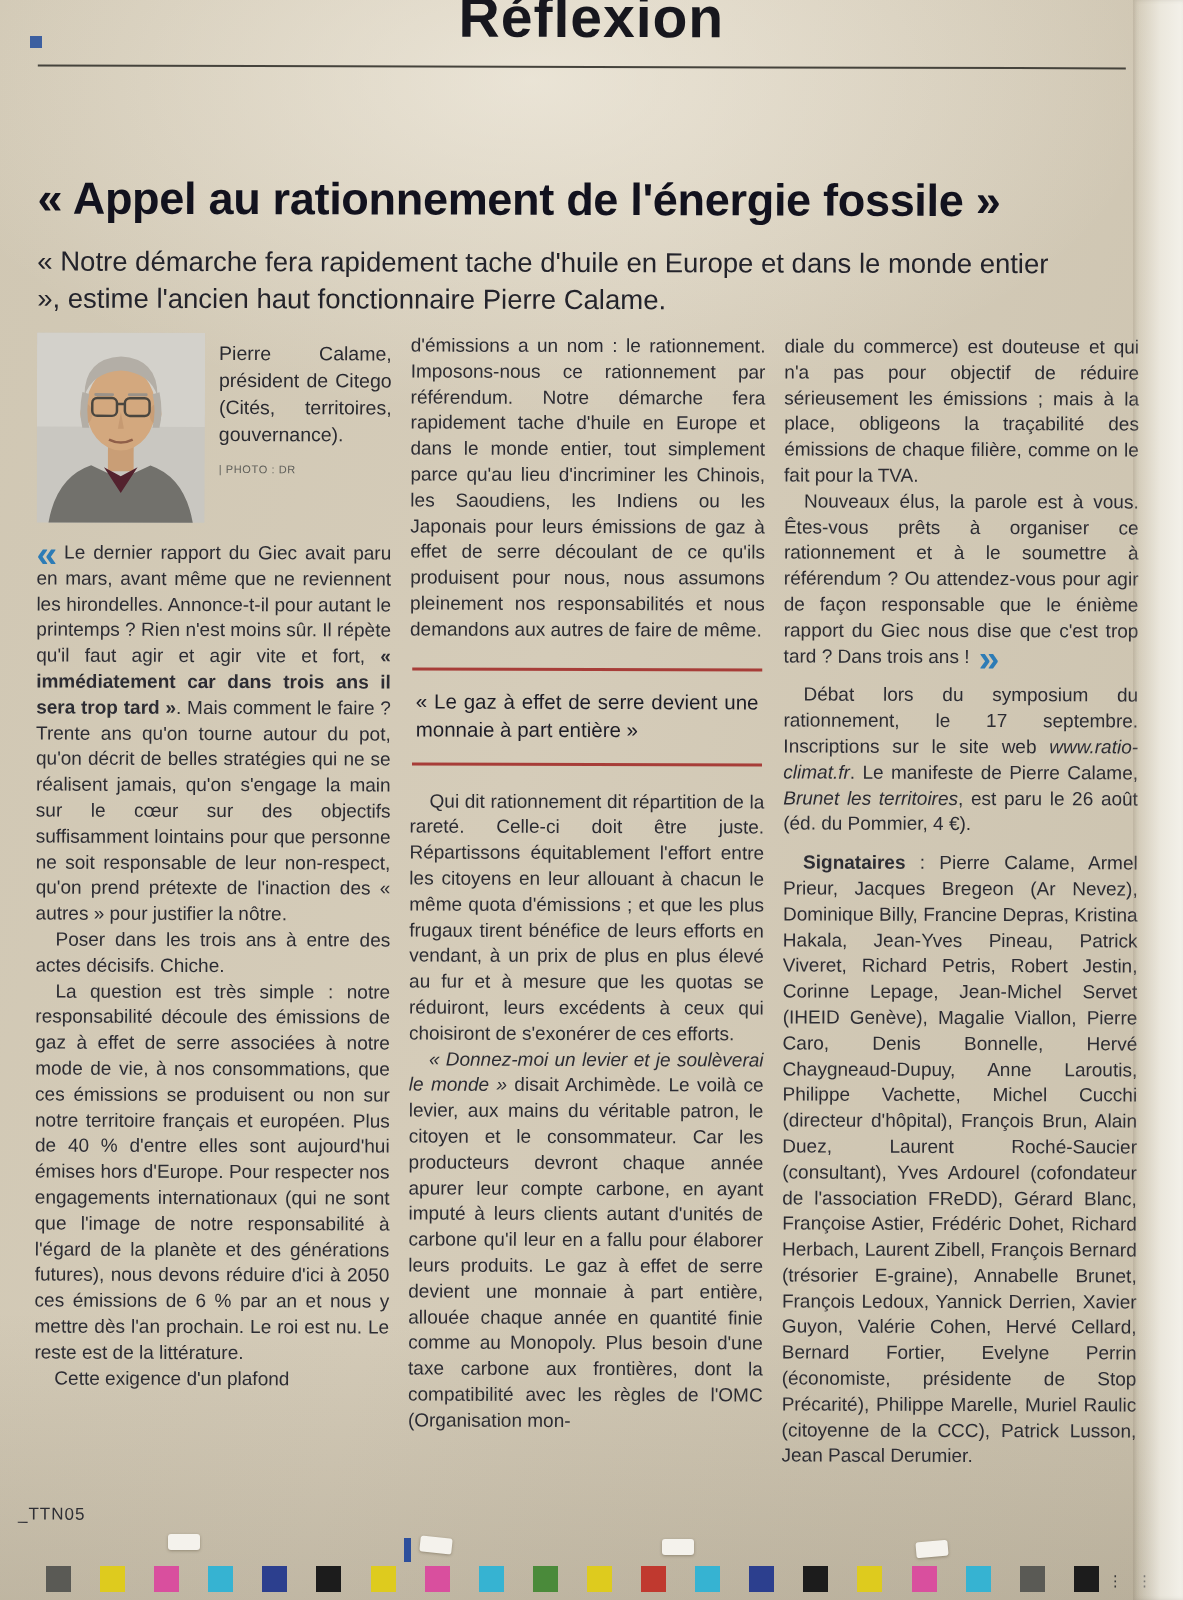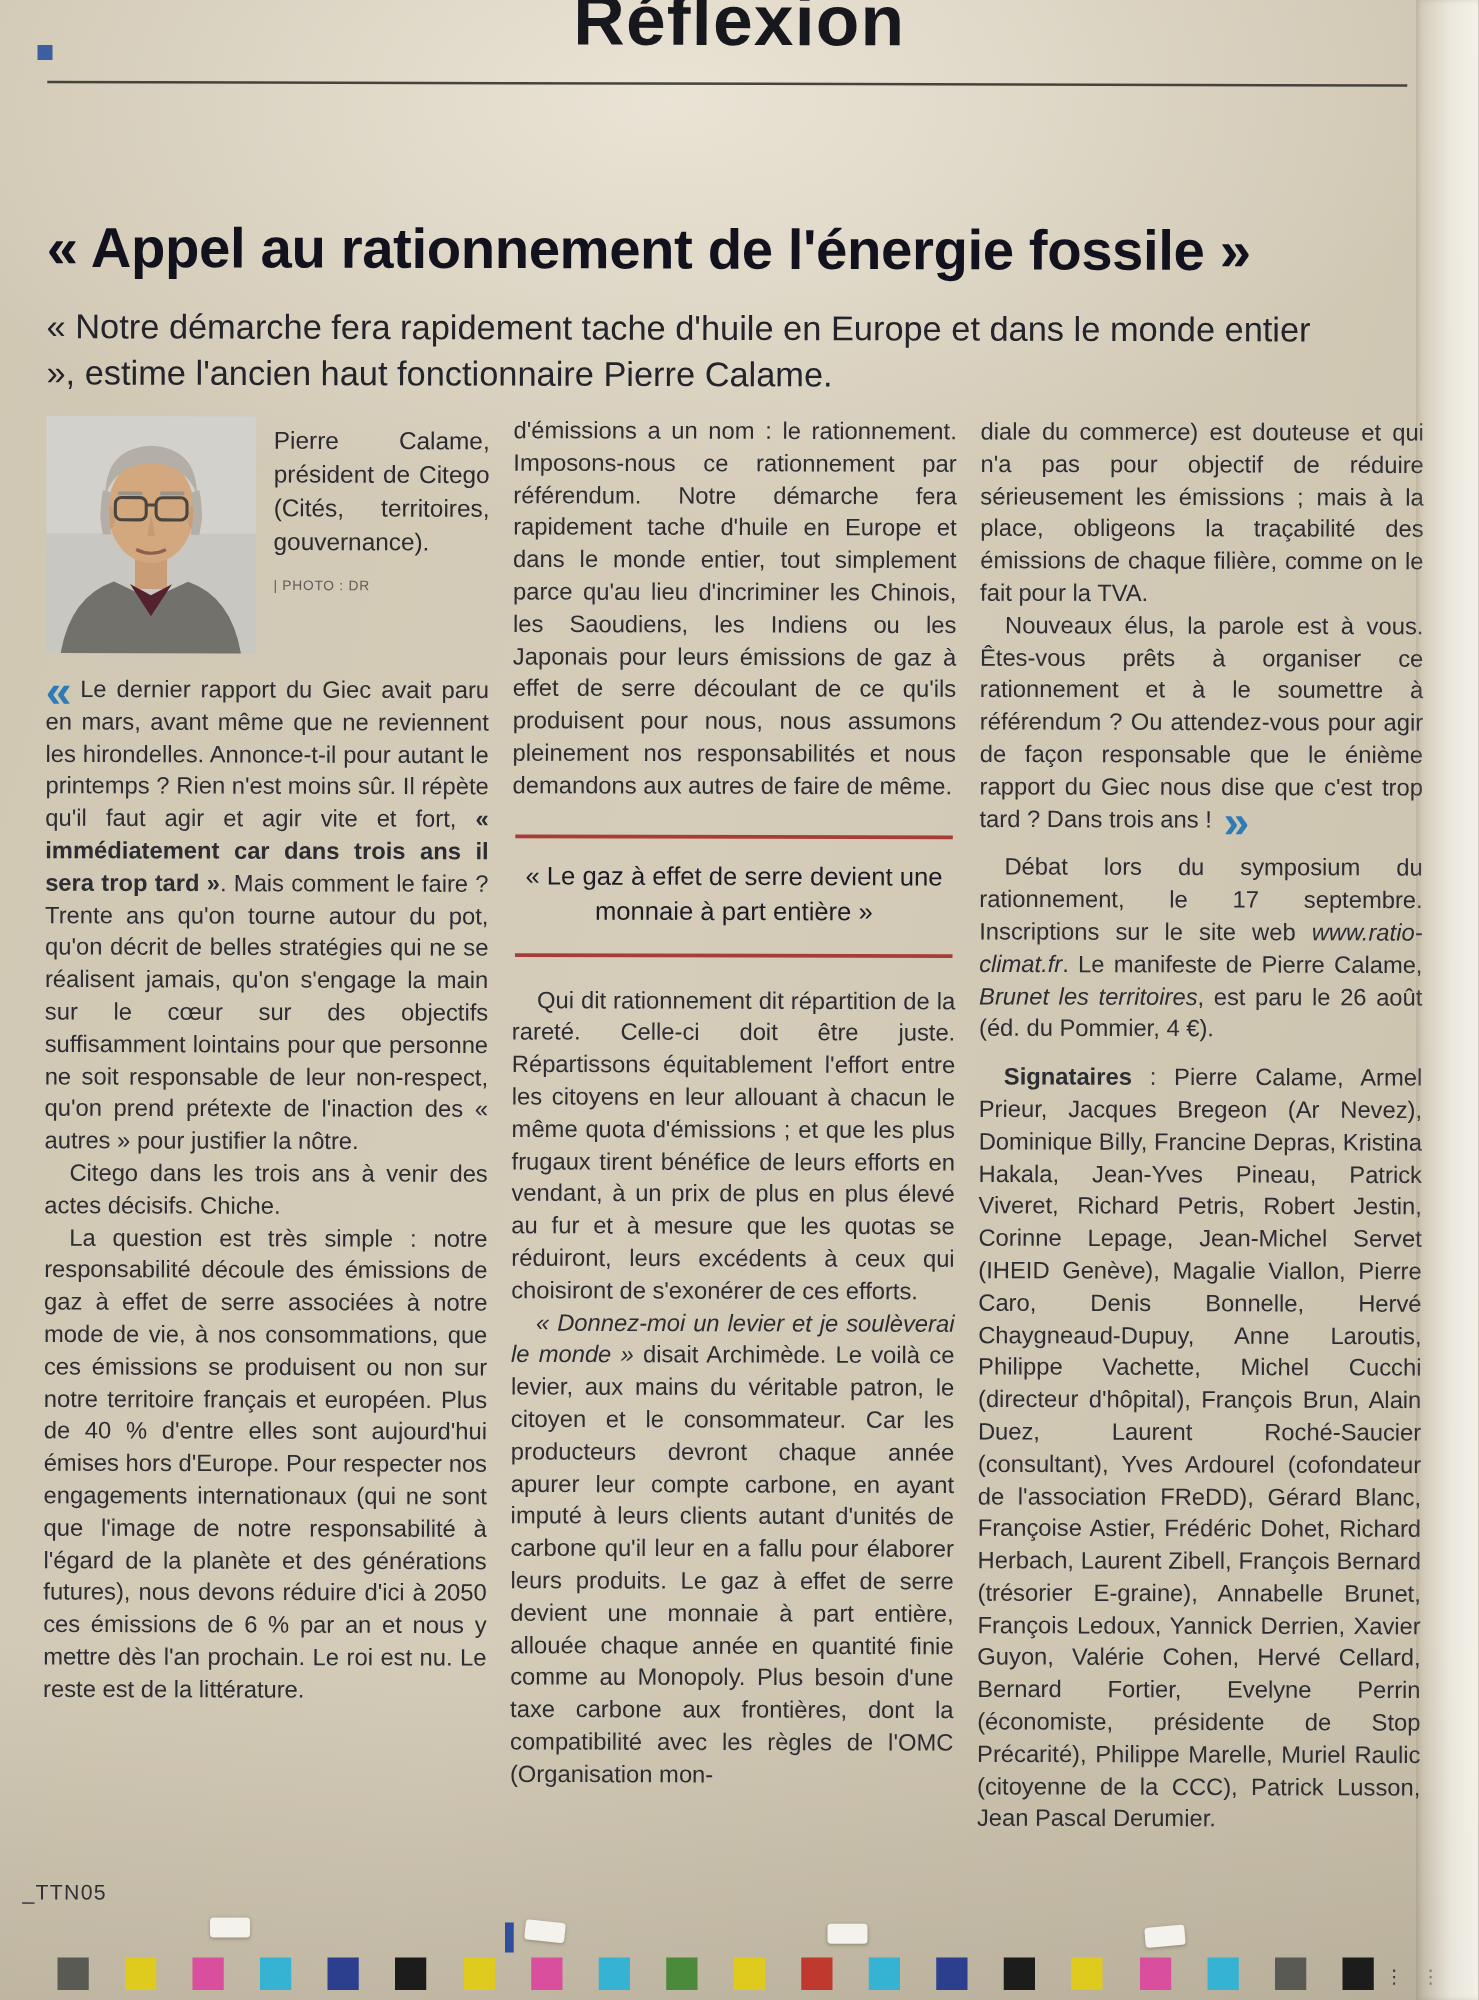--- a/index.html
+++ b/index.html
@@ -51,21 +51,21 @@
 
   .photo-block{display:flex;margin-bottom:16px;}
   .photo{width:168px;height:192px;flex:0 0 auto;display:block;}
   .caption-wrap{margin-left:14px;padding-top:8px;}
   .caption{font-size:19.5px;line-height:27px;color:#2a2a30;}
   .credit{font-size:11px;color:#5d5d58;margin-top:9px;letter-spacing:0.6px;}
 
   .pull-quote{
     margin:25px 2px 23px;padding:17px 4px 19px;
     border-top:3px solid #a73d38;border-bottom:3px solid #a73d38;
-    text-align:center;font-size:20.5px;line-height:28px;color:#1c1c26;
+    font-size:20.5px;line-height:28px;color:#1c1c26;
   }
 
   .page-mark{position:absolute;left:22px;top:1506px;font-size:17px;color:#2f2f35;letter-spacing:1px;}
 
   .reg-strip{
     position:absolute;left:46px;right:84px;bottom:8px;height:27px;
     display:flex;justify-content:space-between;align-items:center;
   }
   .reg-square{width:25px;height:26px;}
 
@@ -123,22 +123,23 @@
             <path d="M85 80 L82 97 L88 97 Z" fill="#c69a72"></path>
             <path d="M73 108 Q85 114 97 108" stroke="#8f5f49" stroke-width="2.5" fill="none"></path>
           </svg>
           <div class="caption-wrap">
             <div class="caption">Pierre Calame, président de Citego (Cités, territoires, gouvernance).</div>
             <div class="credit">| PHOTO : DR</div>
           </div>
         </div>
         <div>
             <p class="para"><span class="big-quote open">«</span><span>Le dernier rapport du Giec avait paru en mars, avant même que ne reviennent les hirondelles. Annonce-t-il pour autant le printemps ? Rien n'est moins sûr. Il répète qu'il faut agir et agir vite et fort, </span><span class="bold">« immédiatement car dans trois ans il sera trop tard »</span><span>. Mais comment le faire ? Trente ans qu'on tourne autour du pot, qu'on décrit de belles stratégies qui ne se réalisent jamais, qu'on s'engage la main sur le cœur sur des objectifs suffisamment lointains pour que personne ne soit responsable de leur non-respect, qu'on prend prétexte de l'inaction des « autres » pour justifier la nôtre.</span></p>
-            <p class="para indent"><span>Citego dans les trois ans à venir des actes décisifs. Chiche.</span></p>
+            <p class="para indent"><span>Poser dans les trois ans à entre des actes décisifs. Chiche.</span></p>
             <p class="para indent"><span>La question est très simple : notre responsabilité découle des émissions de gaz à effet de serre associées à notre mode de vie, à nos consommations, que ces émissions se produisent ou non sur notre territoire français et européen. Plus de 40 % d'entre elles sont aujourd'hui émises hors d'Europe. Pour respecter nos engagements internationaux (qui ne sont que l'image de notre responsabilité à l'égard de la planète et des générations futures), nous devons réduire d'ici à 2050 ces émissions de 6 % par an et nous y mettre dès l'an prochain. Le roi est nu. Le reste est de la littérature.</span></p>
+            <p class="para indent"><span>Cette exigence d'un plafond</span></p>
           </div>
       </div>
 
       <div class="col">
         <div>
             <p class="para"><span>d'émissions a un nom : le rationnement. Imposons-nous ce rationnement par référendum. Notre démarche fera rapidement tache d'huile en Europe et dans le monde entier, tout simplement parce qu'au lieu d'incriminer les Chinois, les Saoudiens, les Indiens ou les Japonais pour leurs émissions de gaz à effet de serre découlant de ce qu'ils produisent pour nous, nous assumons pleinement nos responsabilités et nous demandons aux autres de faire de même.</span></p>
           </div>
         <div class="pull-quote">« Le gaz à effet de serre devient une monnaie à part entière »</div>
         <div>
             <p class="para indent"><span>Qui dit rationnement dit répartition de la rareté. Celle-ci doit être juste. Répartissons équitablement l'effort entre les citoyens en leur allouant à chacun le même quota d'émissions ; et que les plus frugaux tirent bénéfice de leurs efforts en vendant, à un prix de plus en plus élevé au fur et à mesure que les quotas se réduiront, leurs excédents à ceux qui choisiront de s'exonérer de ces efforts.</span></p>

